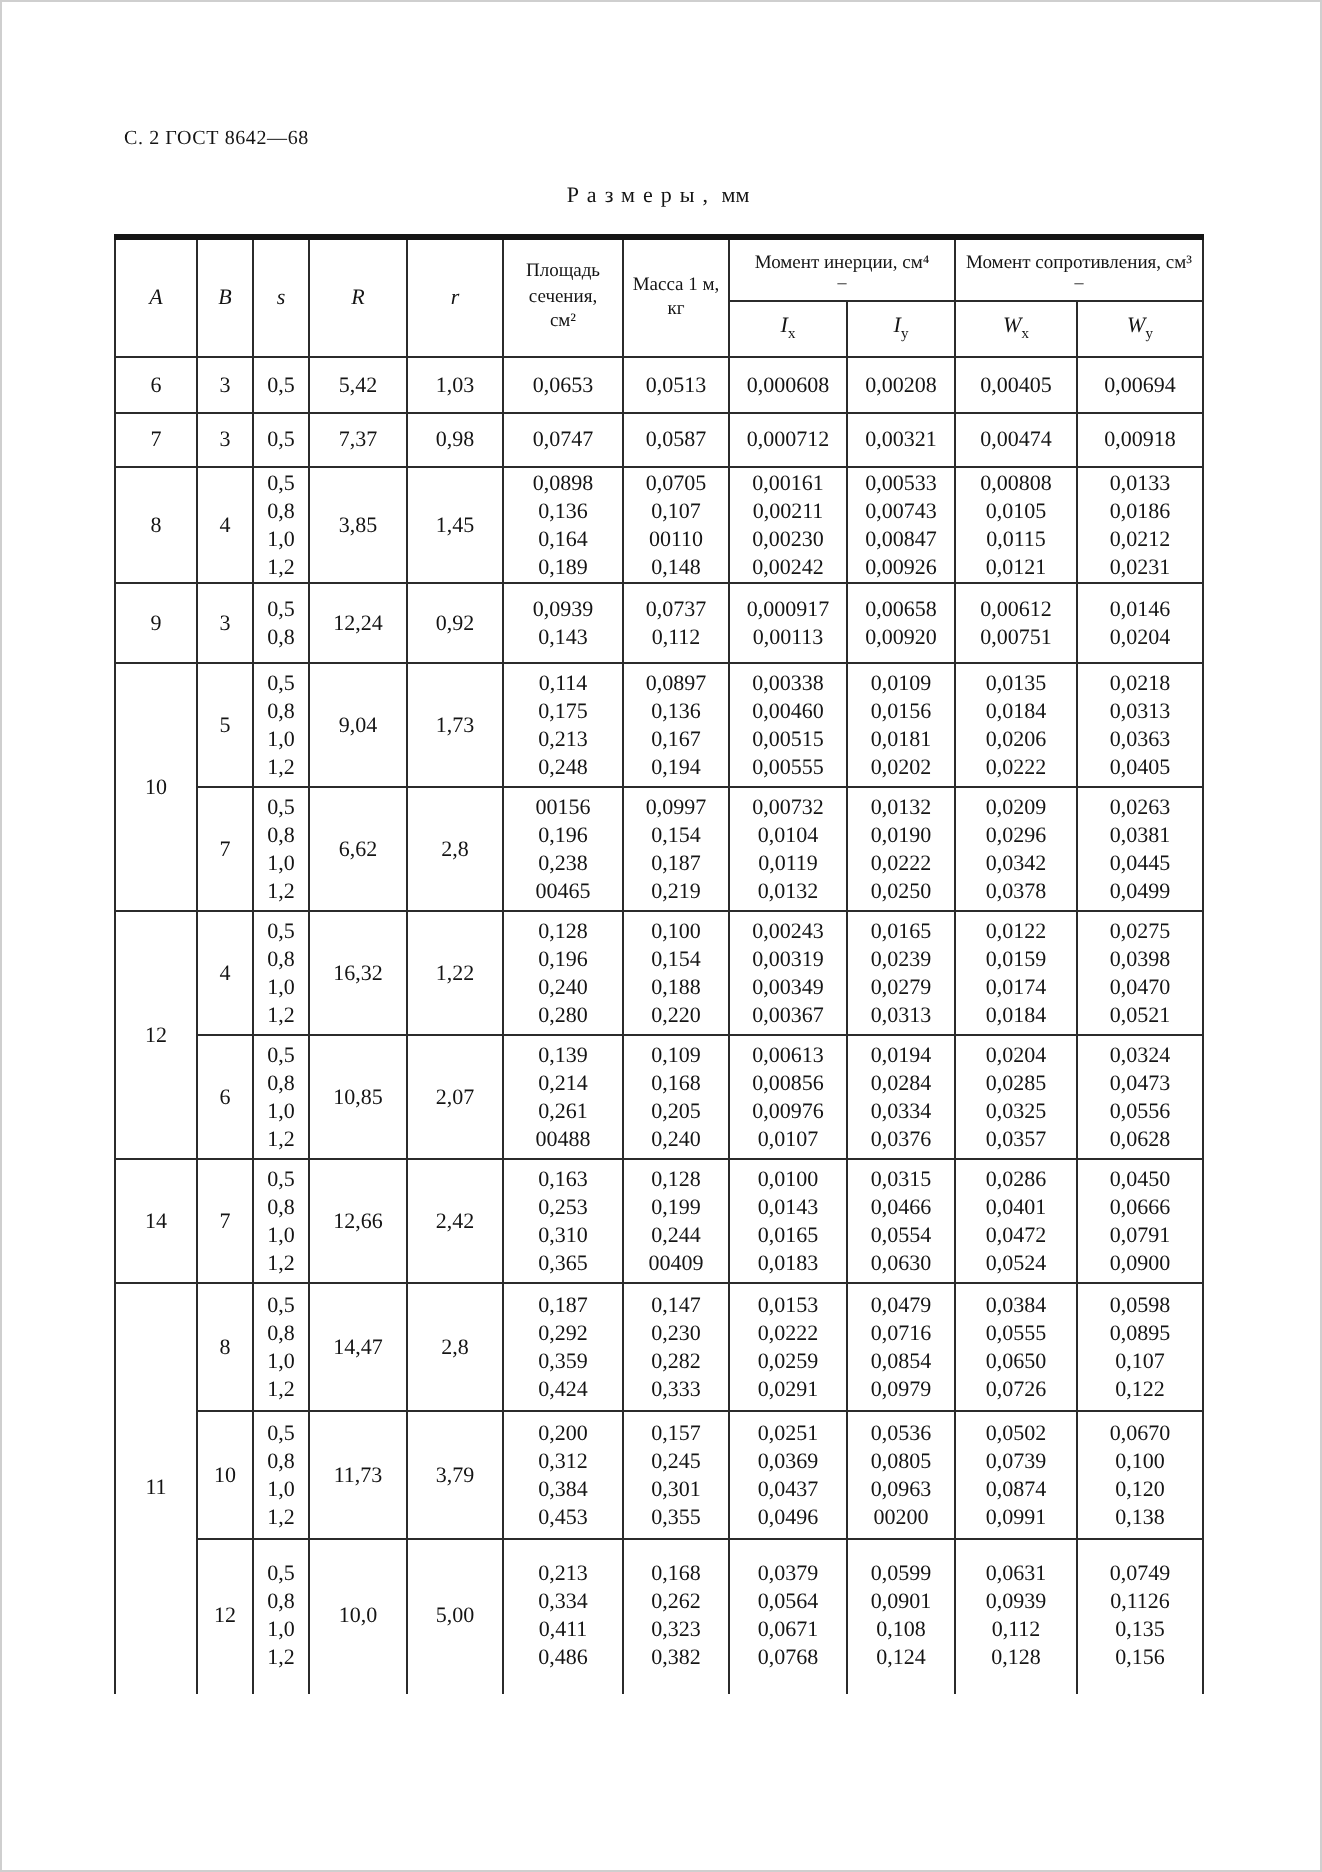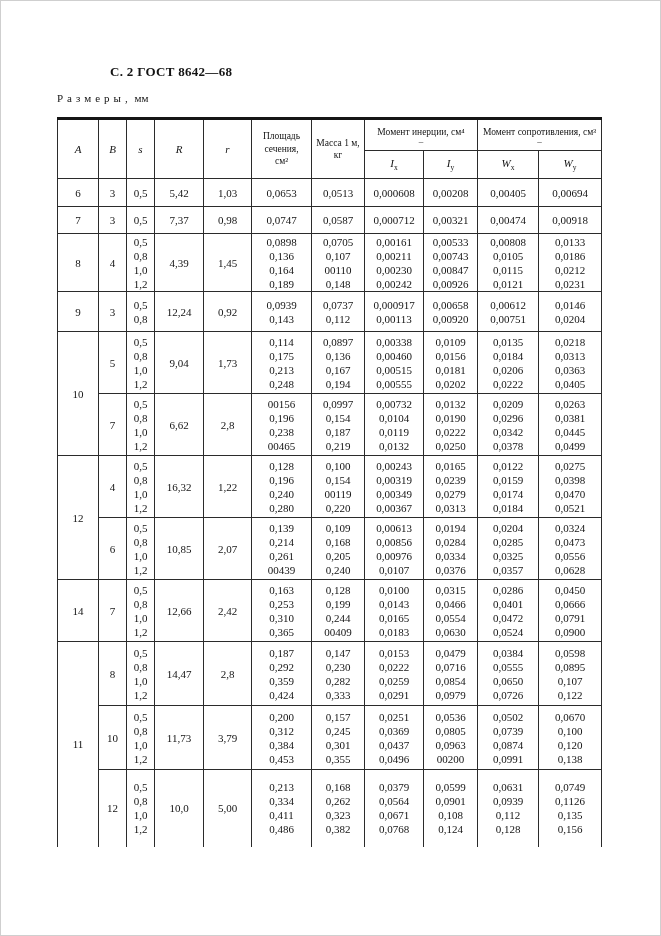--- a/index.html
+++ b/index.html
@@ -2,22 +2,22 @@
 <html><head>
 <meta charset="utf-8">
 <style>
   html,body{margin:0;padding:0;background:#ededed;}
   .page{
     position:relative;width:661px;height:936px;background:#ffffff;margin:0 auto;
     box-shadow:inset 0 0 0 1px #cfcfcf;
     font-family:"Liberation Serif","DejaVu Serif",serif;color:#141414;
     overflow:hidden;
   }
-  .page-header{position:absolute;left:62px;top:64px;font-weight:bold;font-size:13px;letter-spacing:0.3px;margin-left:48px;}
-  .caption{position:absolute;left:57px;top:92px;width:544px;font-size:11px;}
+  .page-header{position:absolute;left:62px;top:64px;font-weight:normal;font-size:10px;letter-spacing:0.3px;}
+  .caption{position:absolute;left:57px;top:92px;width:544px;text-align:center;font-size:11px;}
   .caption .spaced{letter-spacing:4px;}
   table.tbl{
     position:absolute;left:57px;top:117px;width:544px;
     border-collapse:collapse;table-layout:fixed;
     border-top:3px solid #151515;
     font-size:11px;
   }
   .tbl th,.tbl td{
     border:1px solid #2b2b2b;
     text-align:center;vertical-align:middle;
@@ -147,21 +147,21 @@
         </tr>
         <tr style="height: 58px;">
           <td class="acol" rowspan="1">8</td>
           <td>4</td>
           <td>
             <div class="ln">0,5</div>
             <div class="ln">0,8</div>
             <div class="ln">1,0</div>
             <div class="ln">1,2</div>
           </td>
-          <td>4,39</td>
+          <td>3,85</td>
           <td>1,45</td>
           <td>
             <div class="ln">0,0898</div>
             <div class="ln">0,136</div>
             <div class="ln">0,164</div>
             <div class="ln">0,189</div>
           </td>
           <td>
             <div class="ln">0,0705</div>
             <div class="ln">0,107</div>
@@ -335,21 +335,21 @@
           <td>1,22</td>
           <td>
             <div class="ln">0,128</div>
             <div class="ln">0,196</div>
             <div class="ln">0,240</div>
             <div class="ln">0,280</div>
           </td>
           <td>
             <div class="ln">0,100</div>
             <div class="ln">0,154</div>
-            <div class="ln">00119</div>
+            <div class="ln">0,188</div>
             <div class="ln">0,220</div>
           </td>
           <td>
             <div class="ln">0,00243</div>
             <div class="ln">0,00319</div>
             <div class="ln">0,00349</div>
             <div class="ln">0,00367</div>
           </td>
           <td>
             <div class="ln">0,0165</div>
@@ -377,21 +377,21 @@
             <div class="ln">0,8</div>
             <div class="ln">1,0</div>
             <div class="ln">1,2</div>
           </td>
           <td>10,85</td>
           <td>2,07</td>
           <td>
             <div class="ln">0,139</div>
             <div class="ln">0,214</div>
             <div class="ln">0,261</div>
-            <div class="ln">00439</div>
+            <div class="ln">00488</div>
           </td>
           <td>
             <div class="ln">0,109</div>
             <div class="ln">0,168</div>
             <div class="ln">0,205</div>
             <div class="ln">0,240</div>
           </td>
           <td>
             <div class="ln">0,00613</div>
             <div class="ln">0,00856</div>

